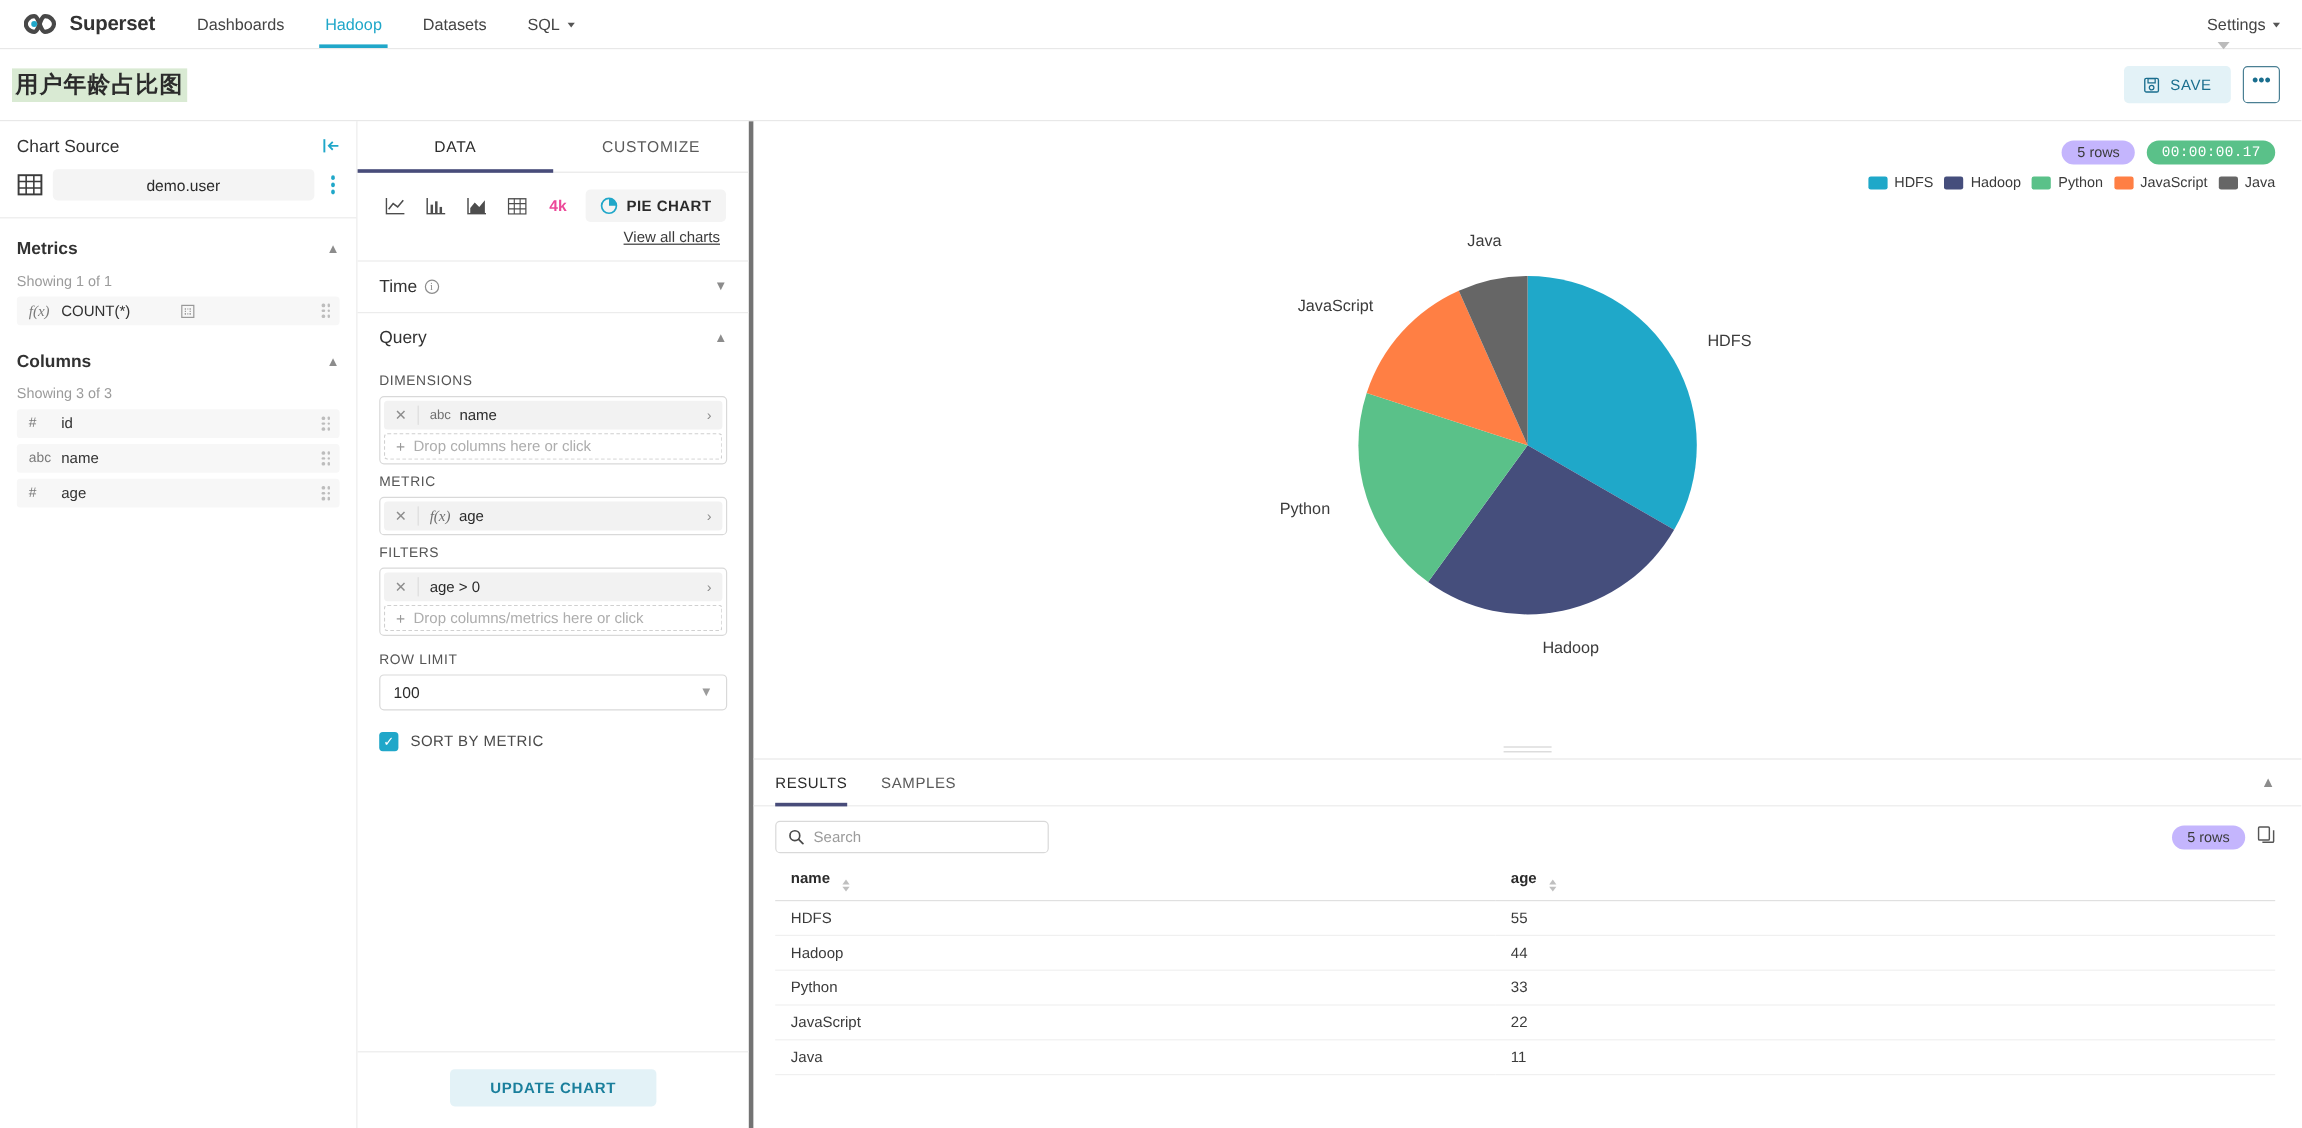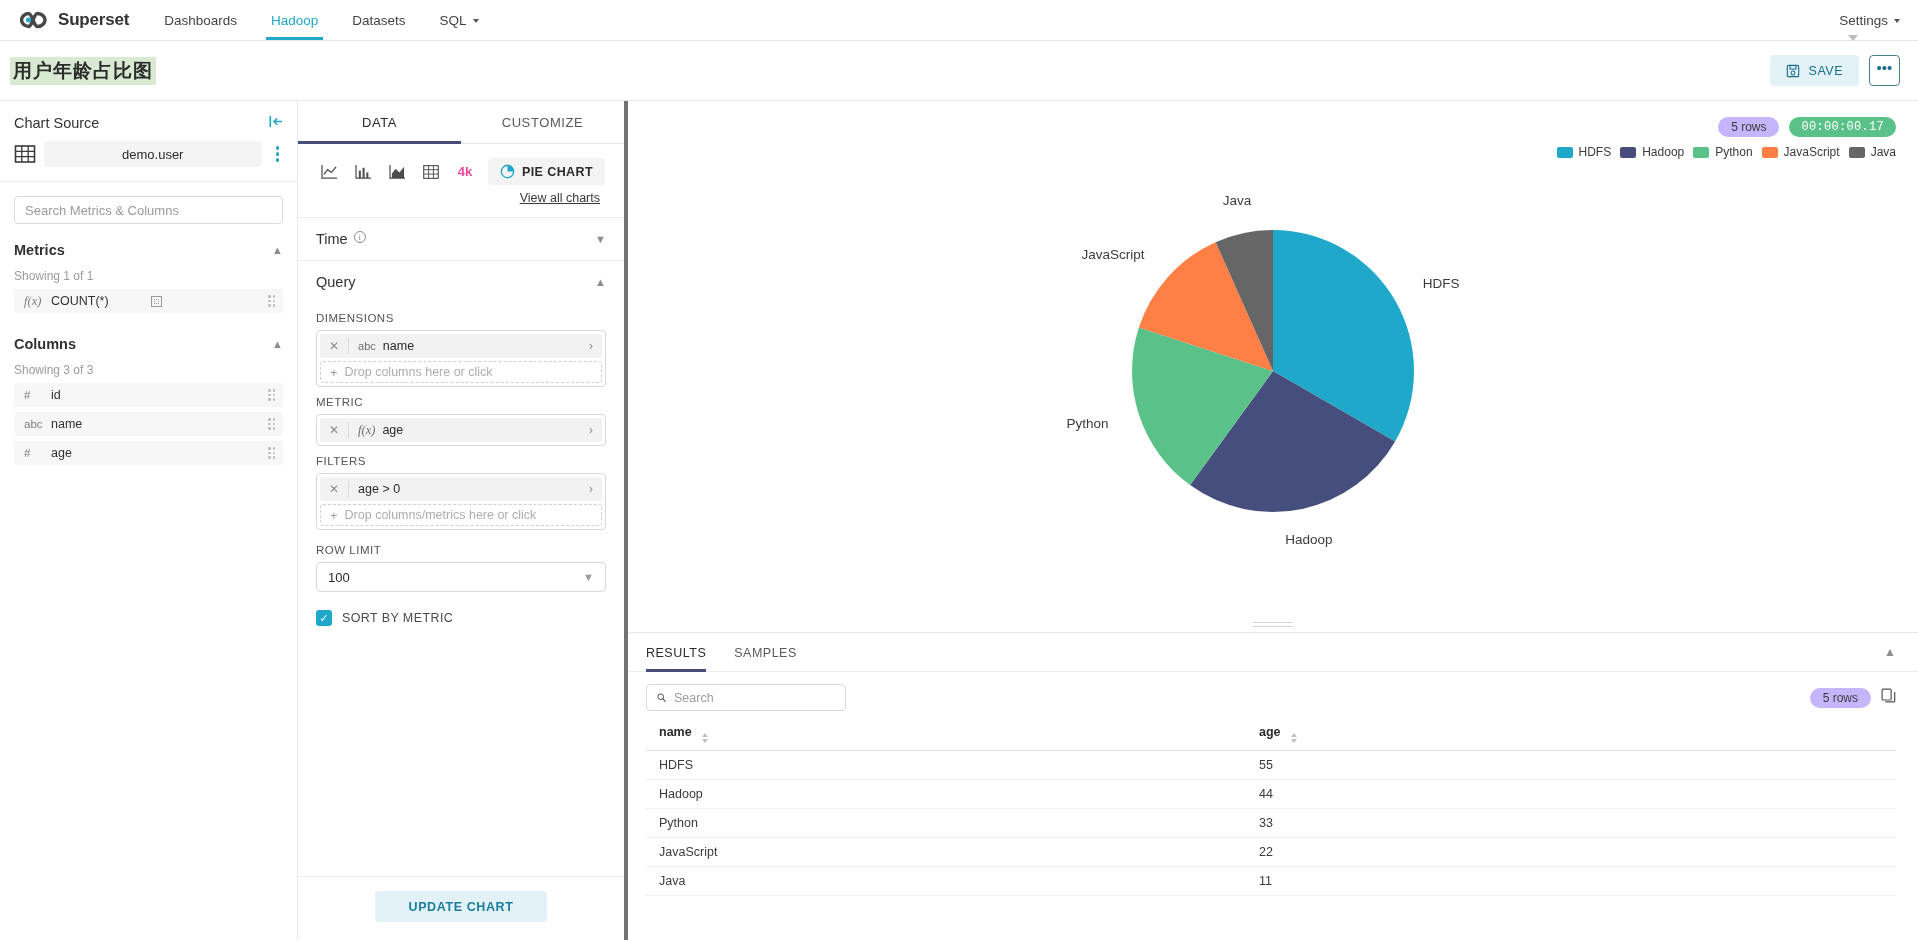--- a/index.html
+++ b/index.html
@@ -182,21 +182,21 @@
   }
   .viewall {
     text-align:right; padding: 6px 24px 0 0;
     font-size:12.5px; color:#3a3a3a; text-decoration:underline; cursor:pointer;
   }
   .panel-sec {
     border-top:1px solid #ececec;
     padding: 13px 18px 13px 18px;
     display:flex; align-items:center; justify-content:space-between;
   }
-  .panel-sec .lbl { font-size:14.5px; color:#323232; display:flex;gap:6px;}
+  .panel-sec .lbl { font-size:14.5px; color:#323232; display:flex;align-items:center;gap:6px;}
   .info-c {
     width:12px;height:12px;border:1px solid #8c8c8c;border-radius:50%;
     font-size:9px; color:#8c8c8c; display:inline-flex;align-items:center;justify-content:center;
     font-family:"Liberation Serif", serif; line-height:1;
   }
   .query-body { padding: 0 18px 0 18px; }
   .ctl-label { font-size:11.5px; letter-spacing:0.5px; color:#555; margin: 9px 0 6px 0; }
   .dropbox { border:1px solid #d9d9d9; border-radius:4px; padding:3px; }
   .pill {
     display:flex; align-items:center; background:#f2f2f2; border-radius:3px;
@@ -277,21 +277,21 @@
   }
   .res-tab {
     padding: 13px 0 11px 0; margin-right:28px;
     font-size:12.5px; letter-spacing:0.5px; color:#5a5a5a; cursor:pointer; position:relative;
   }
   .res-tab.active { color:#2b2b2b; }
   .res-tab.active::after{content:"";position:absolute;left:0;right:0;bottom:-1px;height:3px;background:#484c7a;}
   .res-collapse { margin-left:auto; color:#8c8c8c; font-size:12px; cursor:pointer; }
   .res-toolbar { display:flex; align-items:center; padding: 12px 22px 0 18px; gap:10px;}
   .res-search {
-    width:200px; height:27px; border:1px solid #d9d9d9; border-radius:4px;
+    width:228px; height:27px; border:1px solid #d9d9d9; border-radius:4px;
     display:flex; align-items:center; gap:8px; padding: 12px 10px;
   }
   .res-search input {
     border:none; outline:none; flex:1; font-size:12.5px; color:#323232;
     font-family:"Liberation Sans", sans-serif; background:transparent;
   }
   .res-search input::placeholder{color:#9b9b9b;}
   .res-right { margin-left:auto; display:flex; align-items:center; gap:10px;}
   .copy-ic { cursor:pointer; }
   .res-table { padding: 10px 22px 0 18px; }
@@ -381,23 +381,20 @@
       <div class="dataset-pill">
         <span>demo.user</span>
       </div>
       <div class="kebab">
         <i></i>
           <i></i>
           <i></i>
       </div>
     </div>
 
-    <div class="search-wrap">
-      <input class="search-input" type="text" placeholder="Search Metrics &amp; Columns" style="">
-    </div>
 
     <div class="section-head">
       <span class="section-title">Metrics</span>
       <span class="chev">▲</span>
     </div>
     <div class="showing">Showing 1 of 1</div>
     <div class="field-row">
       <span class="ftype fx">f(x)</span>
       <span class="fname">COUNT(*)</span>
       <span class="mini-sq"></span>

